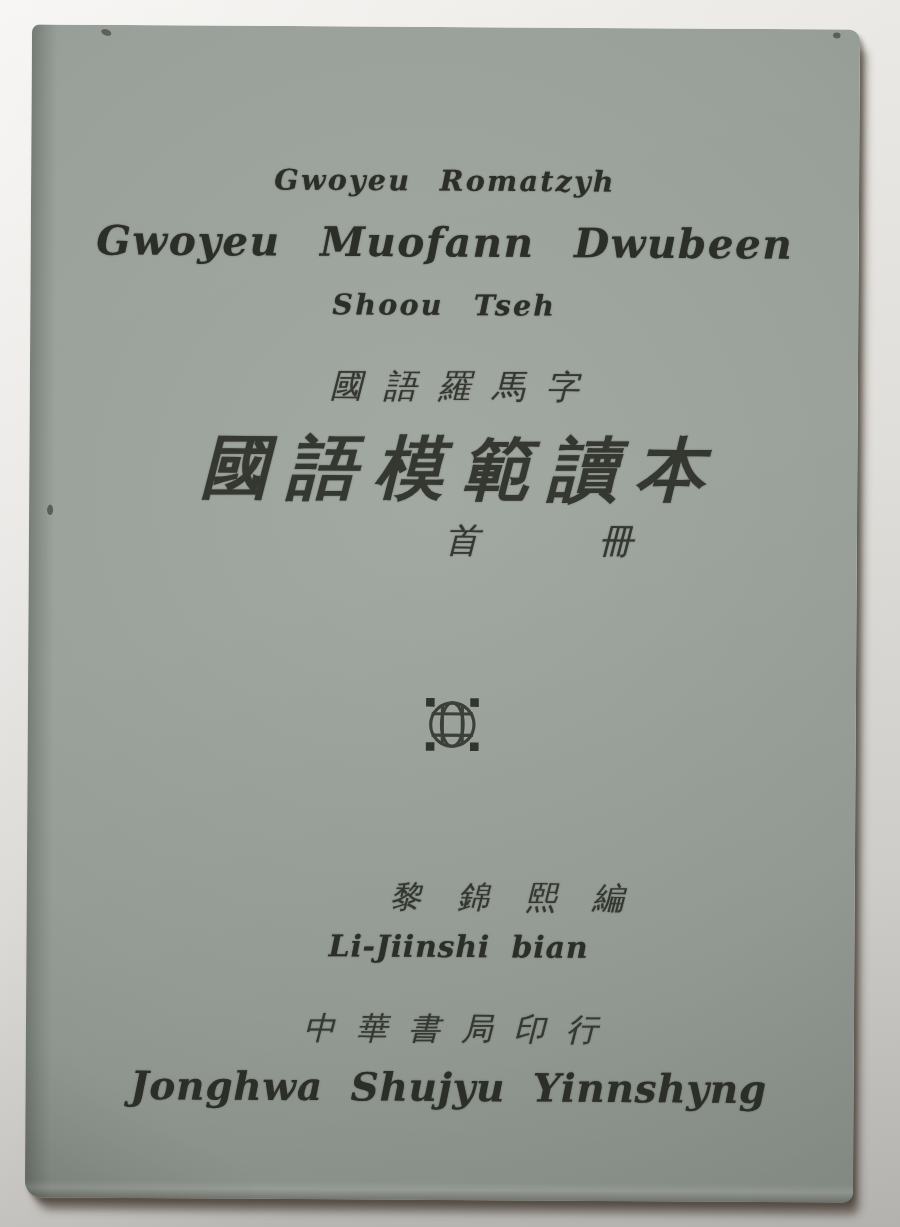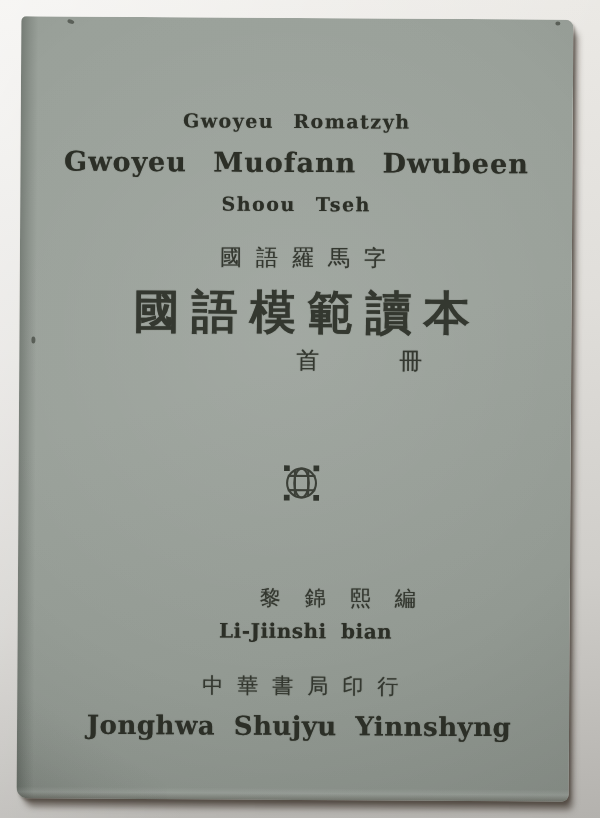--- a/index.html
+++ b/index.html
@@ -8,20 +8,21 @@
     font-family: "DejaVu Serif", "Liberation Serif", serif;
     overflow: hidden;
   }
   .scene {
     position: relative;
     width: 600px; height: 818px;
     background:
       linear-gradient(118deg, rgba(255,255,255,0.55) 0%, rgba(255,255,255,0.18) 38%, rgba(0,0,0,0) 60%),
       linear-gradient(175deg, #edebe7 0%, #e0deda 40%, #cfcdc9 72%, #b4b2ae 100%);
     overflow: hidden;
+    font-style: italic;
   }
   .book {
     position: absolute;
     left: 19px; top: 18px;
     width: 552px; height: 782px;
     border-radius: 5px 8px 7px 11px;
     background:
       radial-gradient(135% 95% at 48% 40%, rgba(255,255,255,0.09) 0%, rgba(0,0,0,0) 48%, rgba(0,0,0,0.14) 100%),
       linear-gradient(162deg, #9aa19a 0%, #99a099 45%, #939a93 75%, #8b928b 100%);
     box-shadow:

